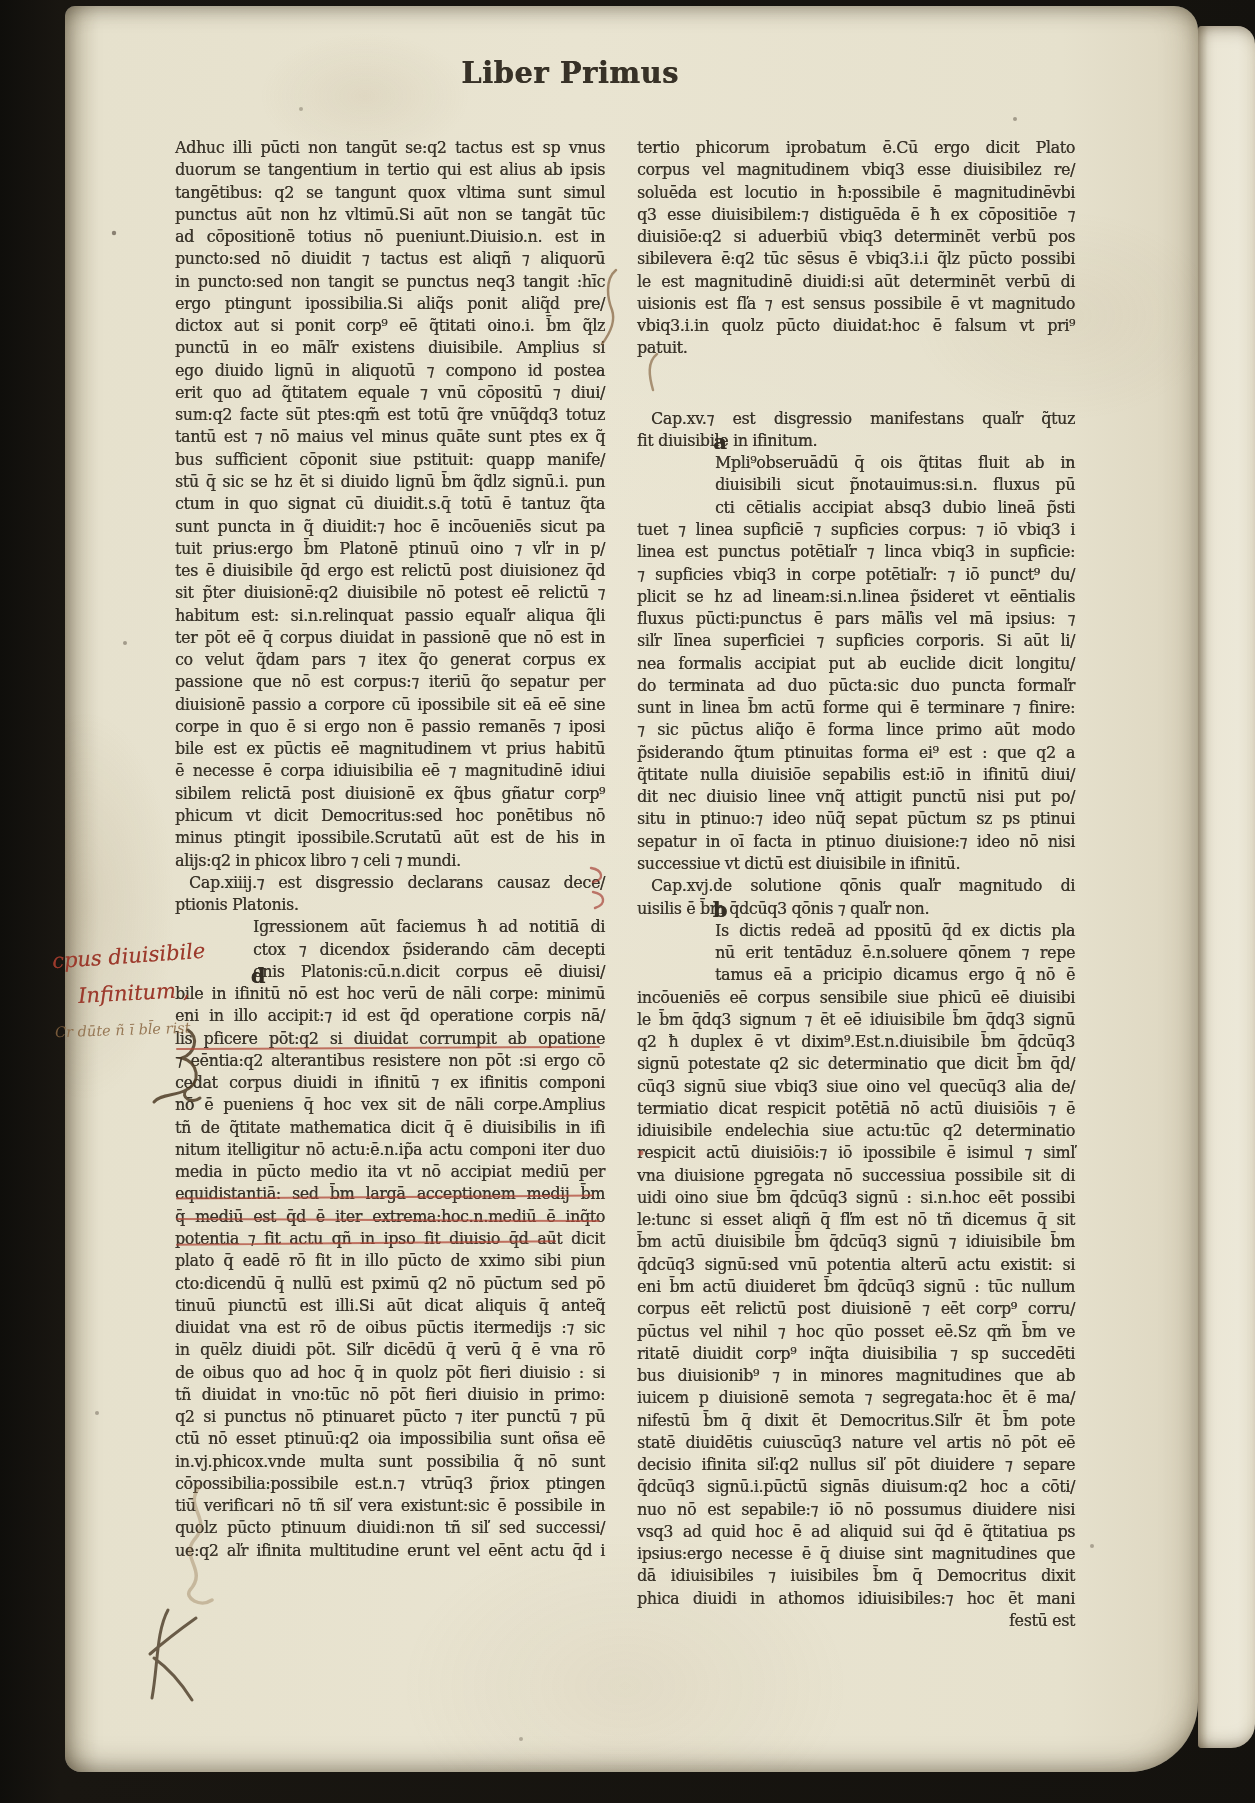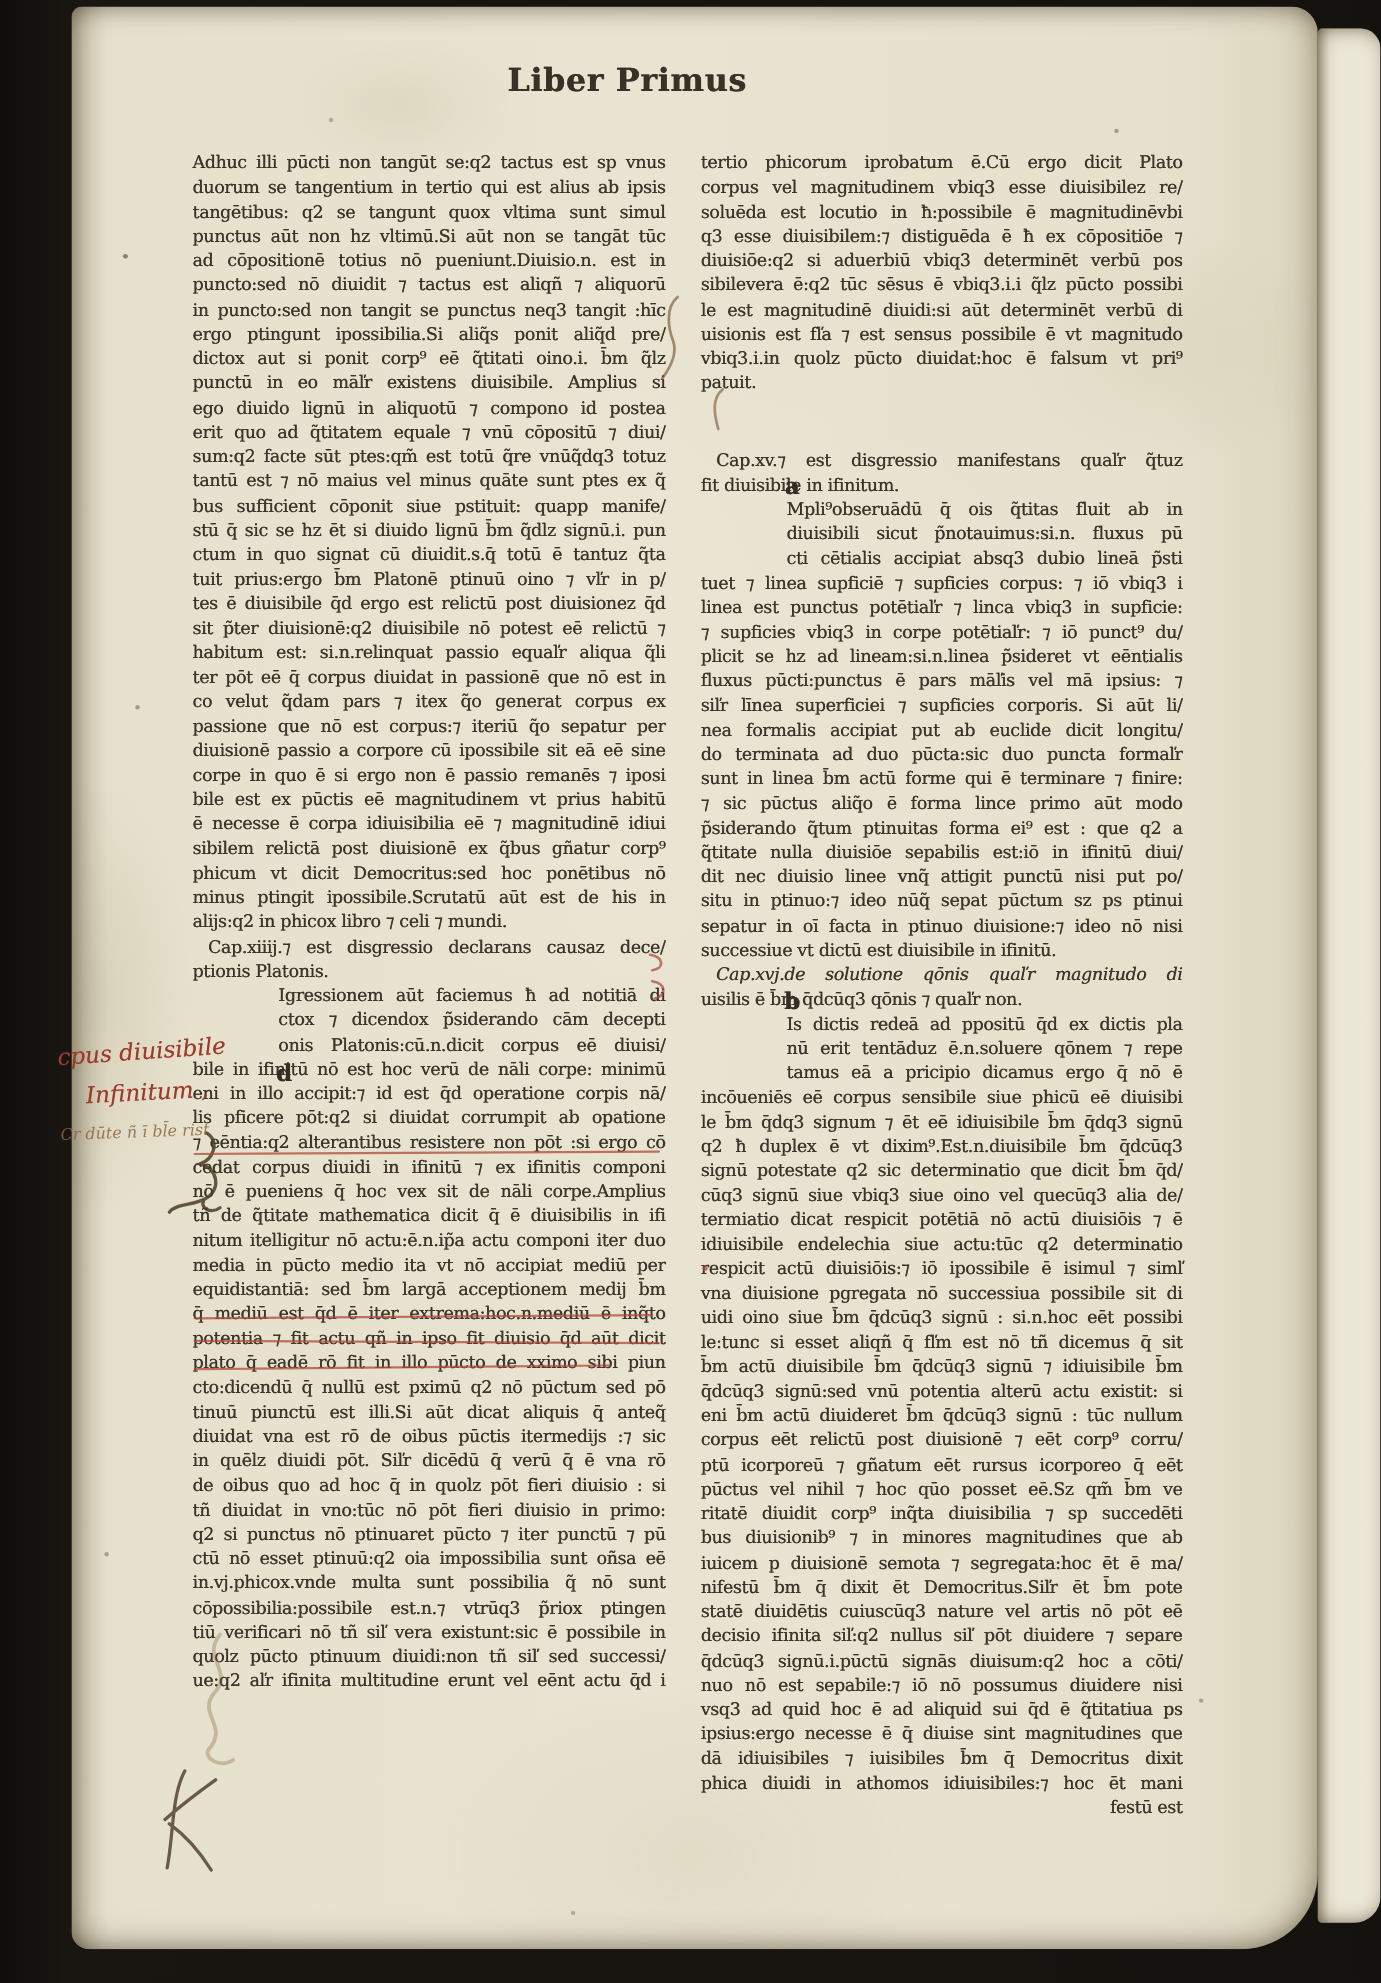--- a/index.html
+++ b/index.html
@@ -76,20 +76,21 @@
       <div class="tl">ergo ptingunt ipossibilia.Si aliq̃s ponit aliq̃d pre/</div>
       <div class="tl">dictox aut si ponit corp⁹ eē q̃titati oino.i. b̄m q̃lz</div>
       <div class="tl">punctū in eo māľr existens diuisibile.  Amplius si</div>
       <div class="tl">ego diuido lignū in aliquotū ⁊ compono id postea</div>
       <div class="tl">erit quo ad q̃titatem equale ⁊ vnū cōpositū ⁊ diui/</div>
       <div class="tl">sum:q2 facte sūt ptes:qm̃ est totū q̃re vnūq̃dq3 totuz</div>
       <div class="tl">tantū est ⁊ nō maius vel minus quāte sunt ptes ex q̃</div>
       <div class="tl">bus sufficient cōponit siue pstituit: quapp manife/</div>
       <div class="tl">stū q̄ sic se hz ēt si diuido lignū b̄m q̃dlz signū.i. pun</div>
       <div class="tl">ctum in quo signat cū diuidit.s.q̄ totū ē tantuz q̃ta</div>
+      <div class="tl">sunt puncta in q̃ diuidit:⁊ hoc ē incōueniēs sicut pa</div>
       <div class="tl">tuit prius:ergo b̄m Platonē ptinuū oino ⁊ vľr in p/</div>
       <div class="tl">tes ē diuisibile q̄d ergo est relictū post diuisionez q̄d</div>
       <div class="tl">sit p̃ter diuisionē:q2 diuisibile nō potest eē relictū ⁊</div>
       <div class="tl">habitum est: si.n.relinquat passio equaľr aliqua q̃li</div>
       <div class="tl">ter pōt eē q̄ corpus diuidat in passionē que nō est in</div>
       <div class="tl">co velut q̃dam pars ⁊ itex q̃o generat corpus ex</div>
       <div class="tl">passione que nō est corpus:⁊ iteriū q̃o sepatur per</div>
       <div class="tl">diuisionē passio a corpore cū ipossibile sit eā eē sine</div>
       <div class="tl">corpe in quo ē si ergo non ē passio remanēs ⁊ iposi</div>
       <div class="tl">bile est ex pūctis eē magnitudinem vt prius habitū</div>
@@ -157,41 +158,40 @@
       <div class="tl">nea formalis accipiat put ab euclide dicit longitu/</div>
       <div class="tl">do terminata ad duo pūcta:sic duo puncta formaľr</div>
       <div class="tl">sunt in linea b̄m actū forme qui ē terminare ⁊ finire:</div>
       <div class="tl">⁊ sic pūctus aliq̃o ē forma lince primo aūt modo</div>
       <div class="tl">p̃siderando q̃tum ptinuitas forma ei⁹ est : que q2 a</div>
       <div class="tl">q̃titate nulla diuisiōe sepabilis est:iō in ifinitū diui/</div>
       <div class="tl">dit nec diuisio linee vnq̃ attigit punctū nisi put po/</div>
       <div class="tl">situ in ptinuo:⁊ ideo nūq̃ sepat pūctum sz ps ptinui</div>
       <div class="tl">sepatur in oī facta in ptinuo diuisione:⁊ ideo nō nisi</div>
       <div class="tl al">successiue vt dictū est diuisibile in ifinitū.</div>
-      <div class="tl" style="padding-left: 14px; font-style: italic;">Cap.xvj.de solutione qōnis quaľr magnitudo di</div>
+      <div class="tl" style="padding-left: 14px;">Cap.xvj.de solutione qōnis quaľr magnitudo di</div>
       <div class="tl al">uisilis ē b̄m q̄dcūq3 qōnis ⁊ quaľr non.</div>
       <div class="tl" style="padding-left: 78px;">Is dictis redeā ad ppositū q̄d ex dictis pla</div>
       <div class="tl" style="padding-left: 78px;">nū erit tentāduz ē.n.soluere qōnem ⁊ repe</div>
       <div class="tl" style="padding-left: 78px;">tamus eā a pricipio dicamus ergo q̄ nō ē</div>
       <div class="tl">incōueniēs eē corpus sensibile siue phicū eē diuisibi</div>
       <div class="tl">le b̄m q̄dq3 signum ⁊ ēt eē idiuisibile b̄m q̄dq3 signū</div>
       <div class="tl">q2 ħ duplex ē vt dixim⁹.Est.n.diuisibile b̄m q̄dcūq3</div>
       <div class="tl">signū potestate q2 sic determinatio que dicit b̄m q̄d/</div>
       <div class="tl">cūq3 signū siue vbiq3 siue oino vel quecūq3 alia de/</div>
       <div class="tl">termiatio dicat respicit potētiā nō actū diuisiōis ⁊ ē</div>
       <div class="tl">idiuisibile endelechia siue actu:tūc q2 determinatio</div>
       <div class="tl">respicit actū diuisiōis:⁊ iō ipossibile ē isimul ⁊ simľ</div>
       <div class="tl">vna diuisione pgregata nō successiua possibile sit di</div>
       <div class="tl">uidi oino siue b̄m q̄dcūq3 signū : si.n.hoc eēt possibi</div>
       <div class="tl">le:tunc si esset aliqñ q̄ fľm est nō tñ dicemus q̄ sit</div>
       <div class="tl">b̄m actū diuisibile b̄m q̄dcūq3 signū ⁊ idiuisibile b̄m</div>
       <div class="tl">q̄dcūq3 signū:sed vnū potentia alterū actu existit: si</div>
       <div class="tl">eni b̄m actū diuideret b̄m q̄dcūq3 signū : tūc nullum</div>
       <div class="tl">corpus eēt relictū post diuisionē ⁊ eēt corp⁹ corru/</div>
-      <div class="tl">ptū icorporeū ⁊ gñatum eēt rursus icorporeo q̄ eēt</div>
       <div class="tl">pūctus vel nihil ⁊ hoc qūo posset eē.Sz qm̃ b̄m ve</div>
       <div class="tl">ritatē diuidit corp⁹ inq̃ta diuisibilia ⁊ sp succedēti</div>
       <div class="tl">bus diuisionib⁹ ⁊ in minores magnitudines que ab</div>
       <div class="tl">iuicem p diuisionē semota ⁊ segregata:hoc ēt ē ma/</div>
       <div class="tl">nifestū b̄m q̄ dixit ēt Democritus.Siľr ēt b̄m pote</div>
       <div class="tl">statē diuidētis cuiuscūq3 nature vel artis nō pōt eē</div>
       <div class="tl">decisio ifinita siľ:q2 nullus siľ pōt diuidere ⁊ separe</div>
       <div class="tl">q̄dcūq3 signū.i.pūctū signās diuisum:q2 hoc a cōti/</div>
       <div class="tl">nuo nō est sepabile:⁊ iō nō possumus diuidere nisi</div>
       <div class="tl">vsq3 ad quid hoc ē ad aliquid sui q̄d ē q̃titatiua ps</div>

